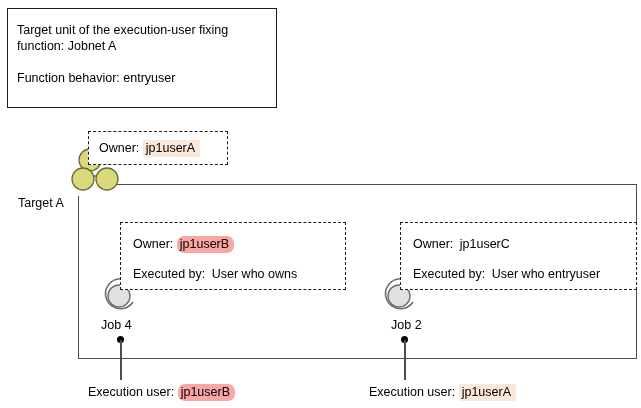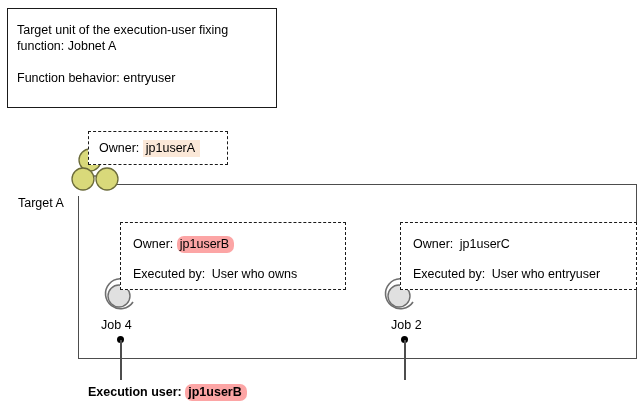--- a/index.html
+++ b/index.html
@@ -179,19 +179,23 @@
     <span>Executed by:</span>
     <span class="plain">User who entryuser</span>
   </div>
 
   <div class="abs dot" style="left:117px; top:336px;"></div>
   <div class="abs leader-v" style="left:120px; top:340px; height:40px;"></div>
 
   <div class="abs dot" style="left:401px; top:336px;"></div>
   <div class="abs leader-v" style="left:404px; top:340px; height:40px;"></div>
 
-  <div class="abs exec-label" style="left:88px; top:384px;font-weight:bold;">
+  <div class="abs exec-label" style="left:88px; top:384px;">
     <span>Execution user:</span>
     <span class="hl hl-strong">jp1userB</span>
   </div>
 
+  <div class="abs exec-label" style="left:369px; top:384px;">
+    <span>Execution user:</span>
+    <span class="hl hl-light">jp1userA</span>
+  </div>
 
 </div>
 
 </body></html>

